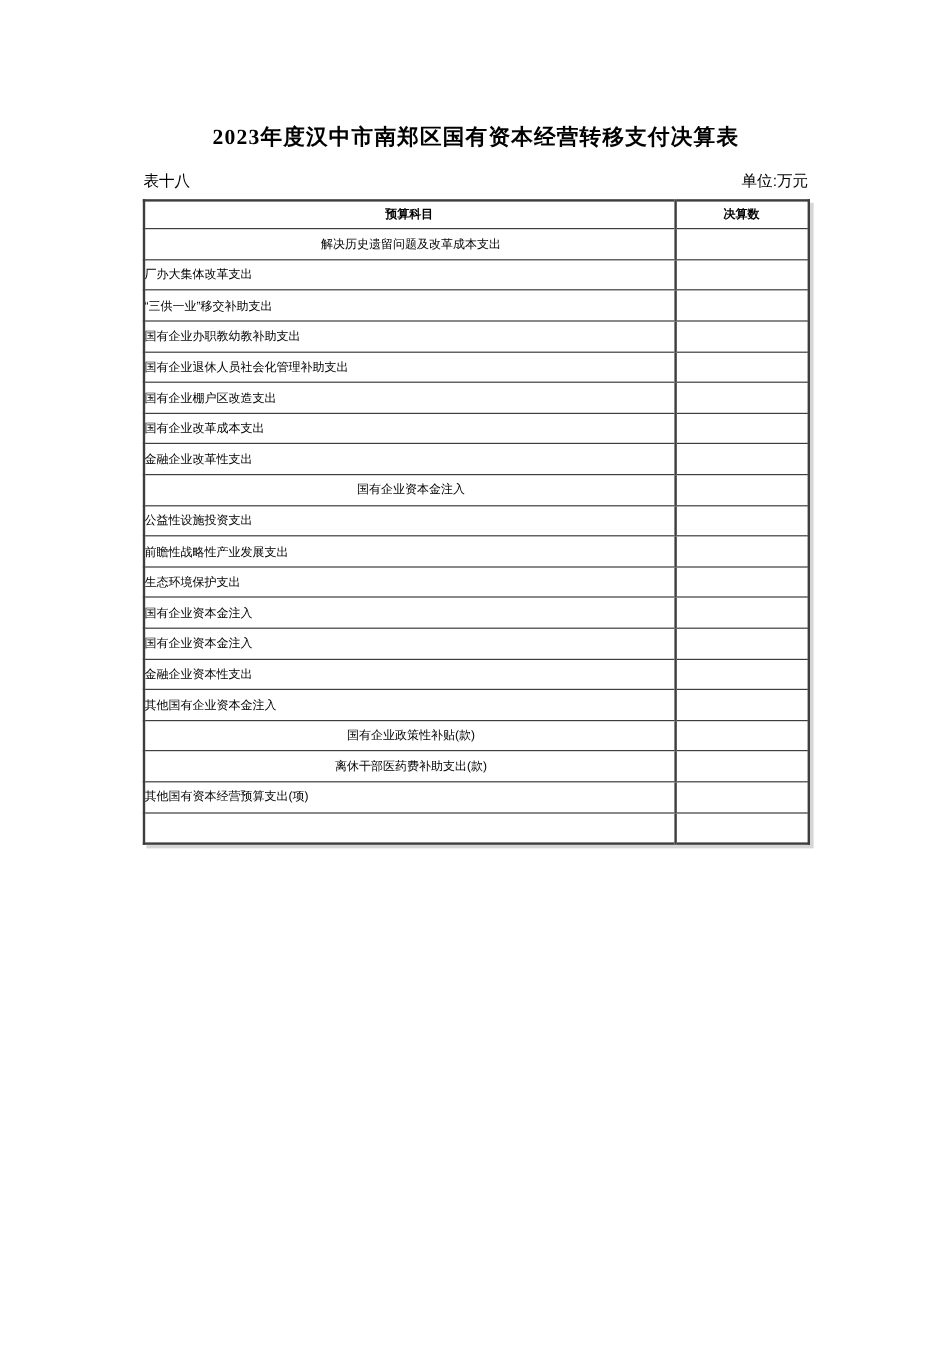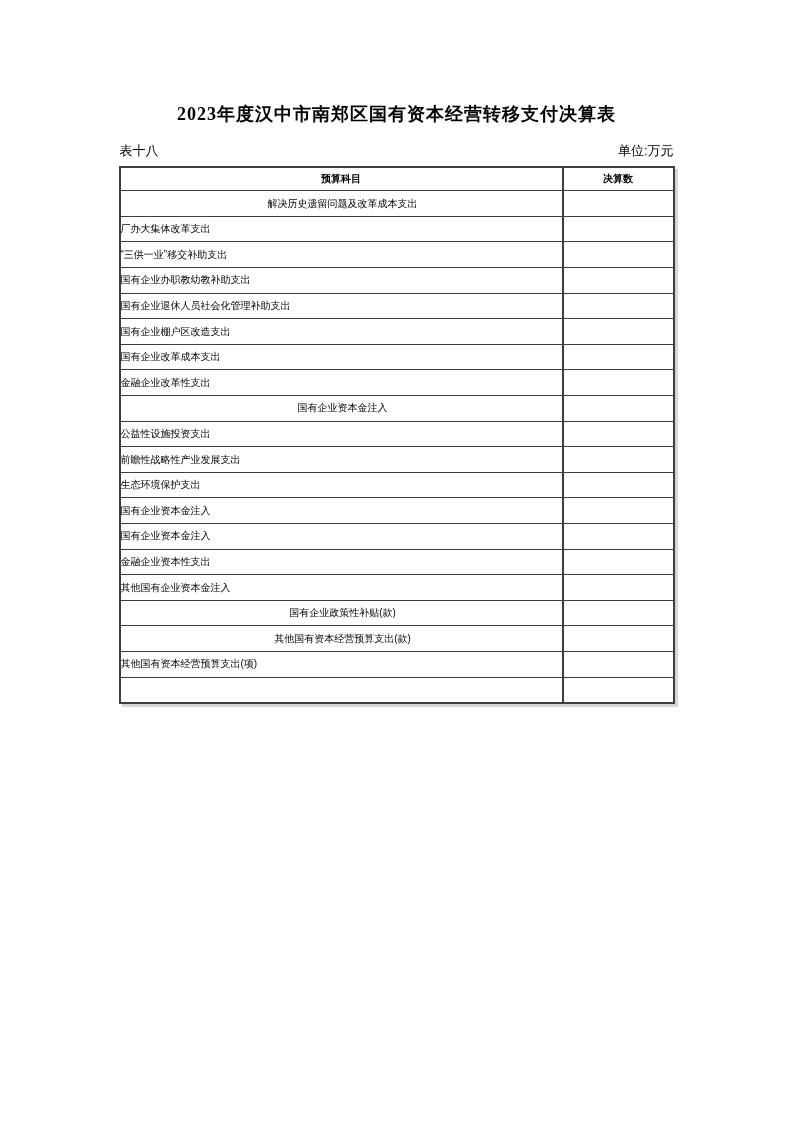--- a/index.html
+++ b/index.html
@@ -147,21 +147,21 @@
         </tr>
         <tr>
           <td class="subject-cell level-1">其他国有企业资本金注入</td>
           <td class="amount-col"></td>
         </tr>
         <tr>
           <td class="subject-cell level-0">国有企业政策性补贴(款)</td>
           <td class="amount-col"></td>
         </tr>
         <tr>
-          <td class="subject-cell level-0">其他国有资本经营预算支出(款)</td>
+          <td class="subject-cell level-0">离休干部医药费补助支出(款)</td>
           <td class="amount-col"></td>
         </tr>
         <tr>
           <td class="subject-cell level-1">其他国有资本经营预算支出(项)</td>
           <td class="amount-col"></td>
         </tr>
         <tr>
           <td class="subject-cell level-0"></td>
           <td class="amount-col"></td>
         </tr>

